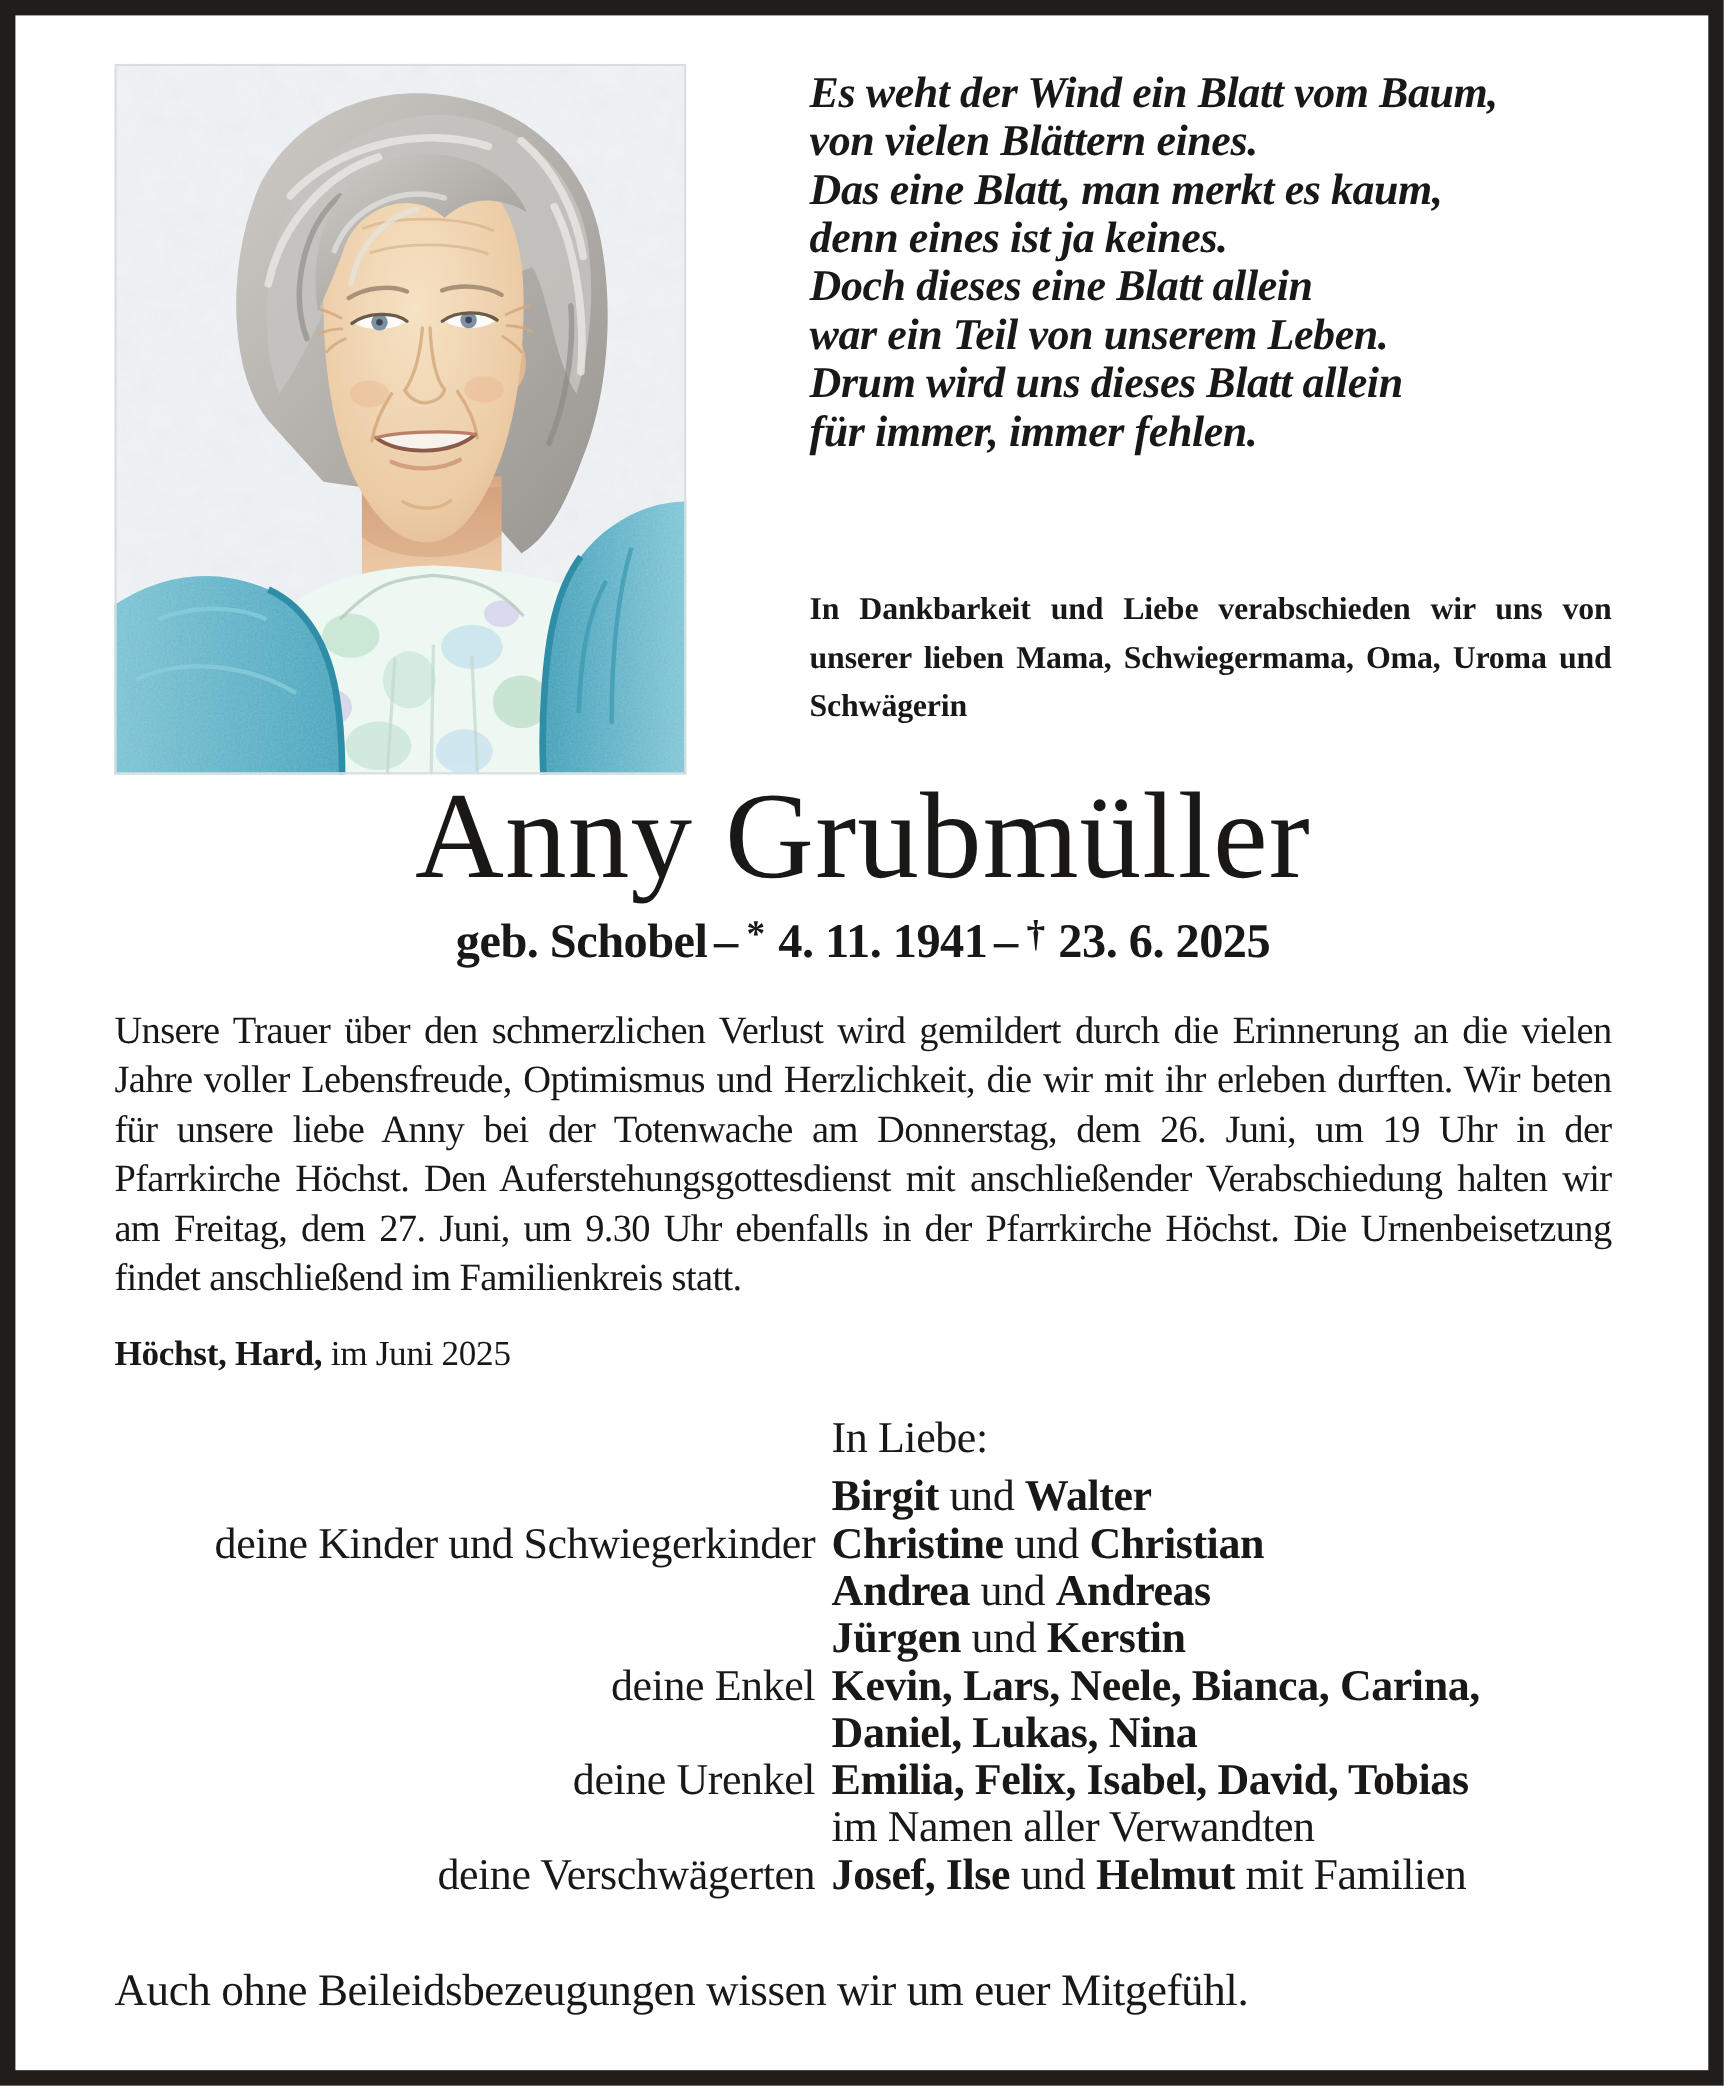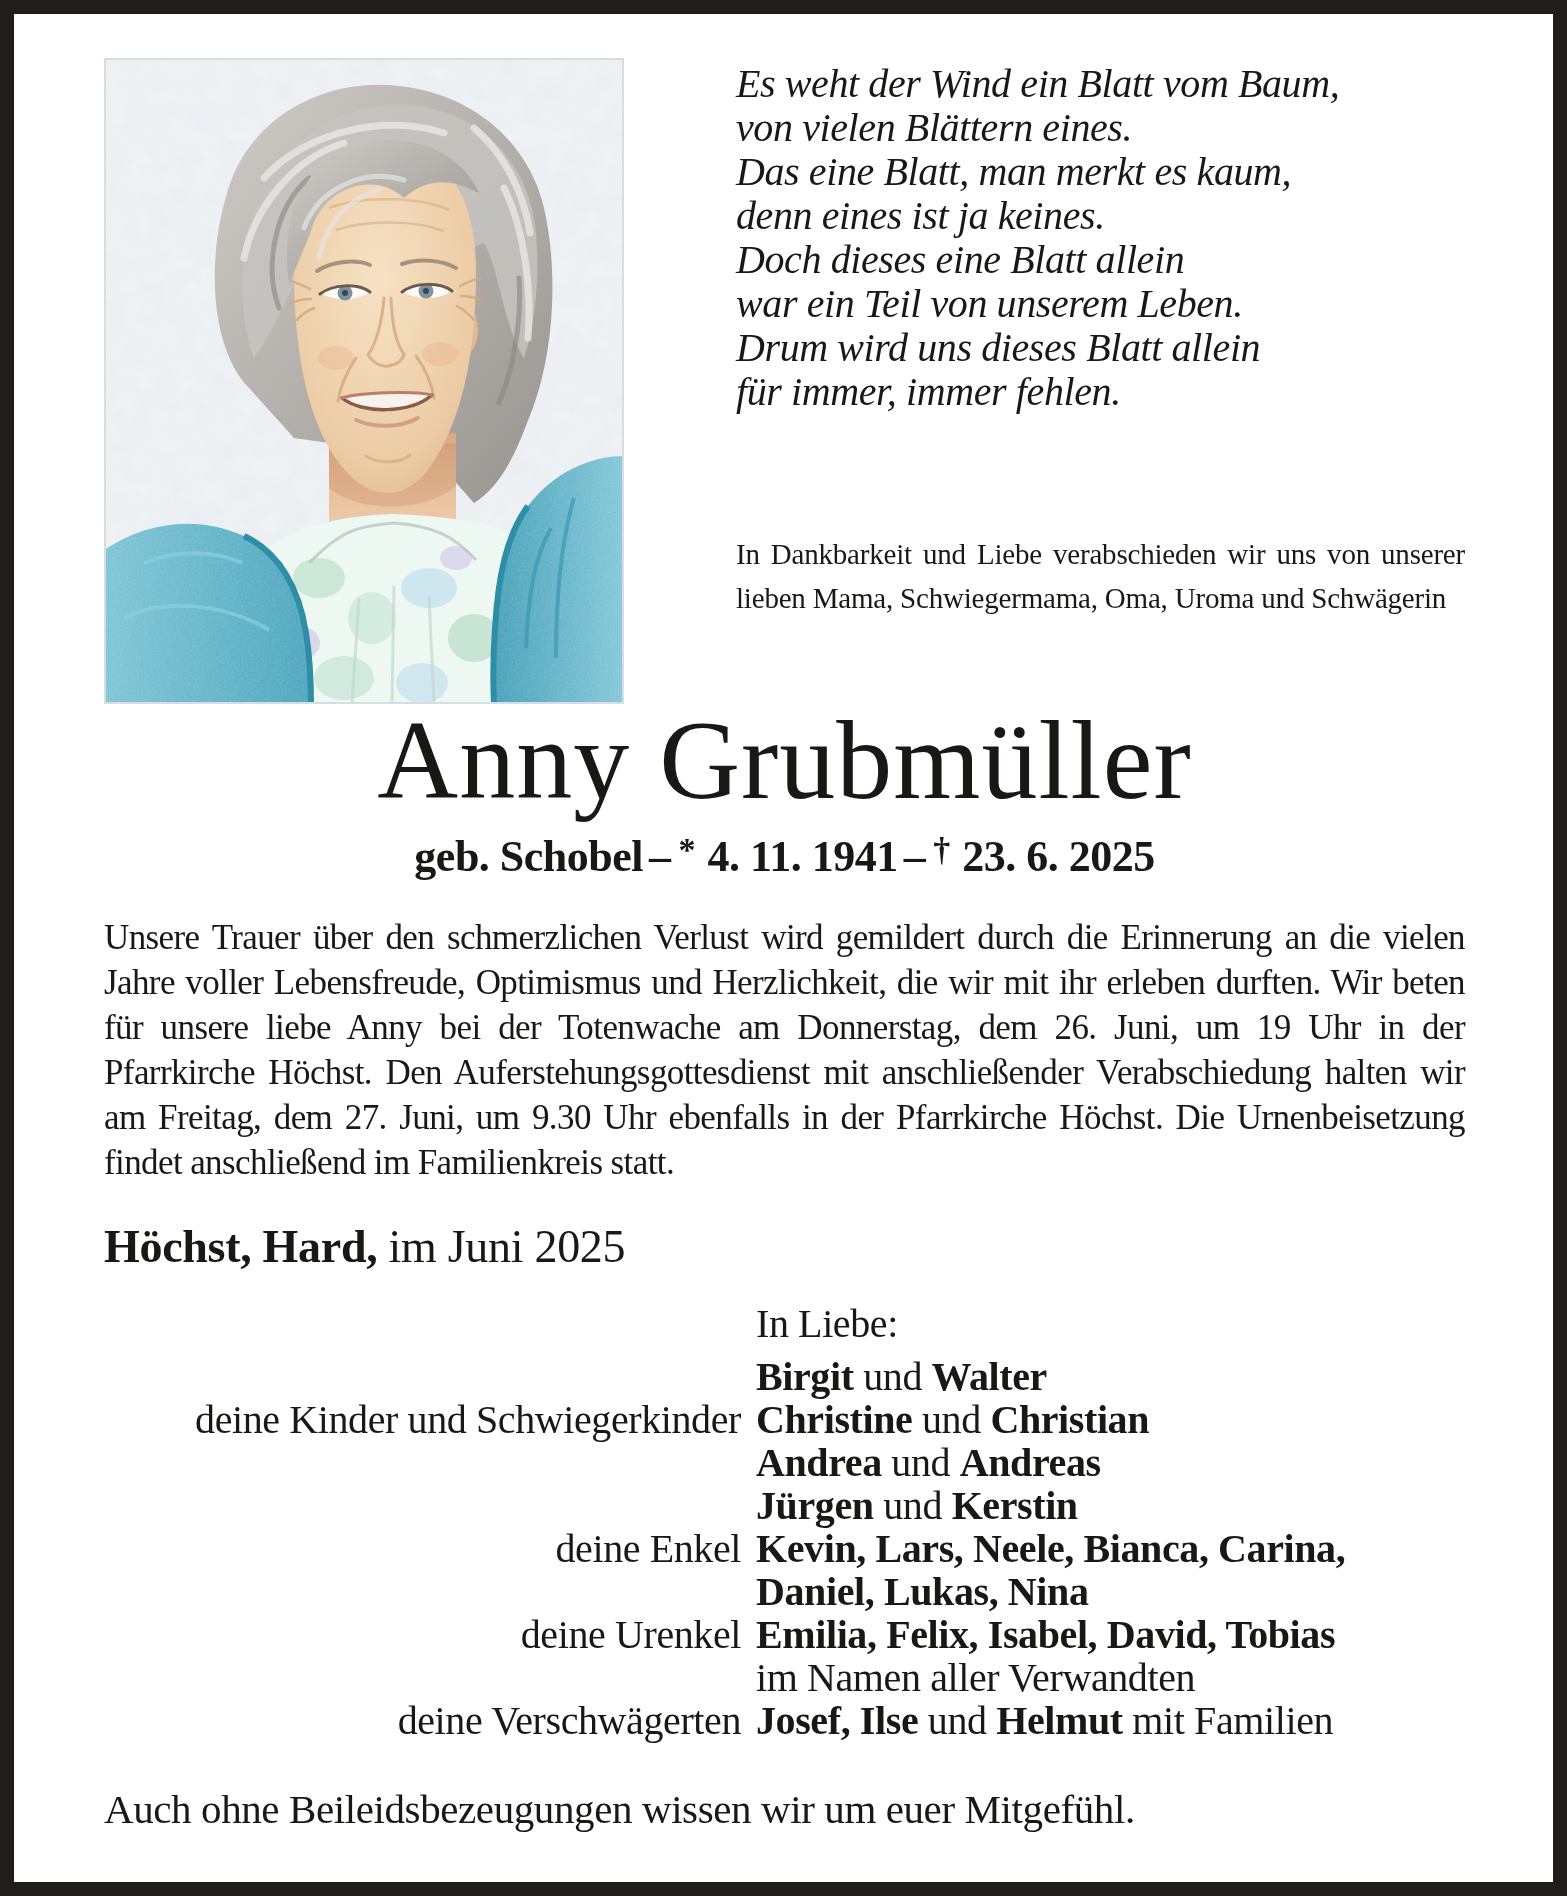--- a/index.html
+++ b/index.html
@@ -12,21 +12,21 @@
     font-family:"Liberation Serif","DejaVu Serif",serif;
     color:#1a1816;
     padding:44px 88px 36px 90px;
     display:flex;flex-direction:column;
     overflow:hidden;
   }
   
   .top-section{display:flex;flex-direction:row;}
   .photo-wrap{flex:none;width:520px;height:646px;}
   .photo-wrap svg{display:block;width:520px;height:646px;}
-  .right-col{flex:1;margin-left:112px;display:flex;flex-direction:column;}
+  .right-col{flex:1;margin-left:112px;display:flex;flex-direction:column;font-weight:bold;}
   .poem{
     font-style:italic;
     font-size:40px;line-height:44px;
     white-space:pre-line;
     letter-spacing:-0.4px;
     margin-top:4px;
   }
   .intro{
     margin-top:118px;
     font-size:29px;line-height:44px;
@@ -55,21 +55,21 @@
   }
   .dates-line .sep{margin:0 6px;}
   
   .announcement{
     margin-top:34px;
     font-size:35px;line-height:45px;
     text-align:justify;
     letter-spacing:-0.6px;
   }
   
-  .dateline{margin-top:40px;font-size:46px;line-height:44px;letter-spacing:-0.3px;}
+  .dateline{margin-top:24px;font-size:32px;line-height:44px;letter-spacing:-0.3px;}
   .dateline .place{font-weight:bold;}
   
   .closing{margin-top:32px;font-size:40px;letter-spacing:-0.4px;}
   .salutation{margin-left:652px;line-height:46px;margin-bottom:8px;}
   .family-row{display:flex;line-height:43px;}
   .row-label{flex:none;width:652px;text-align:right;padding-right:15px;}
   .row-value{flex:1;}
   .row-value .b{font-weight:bold;}
   
   .condolence{

